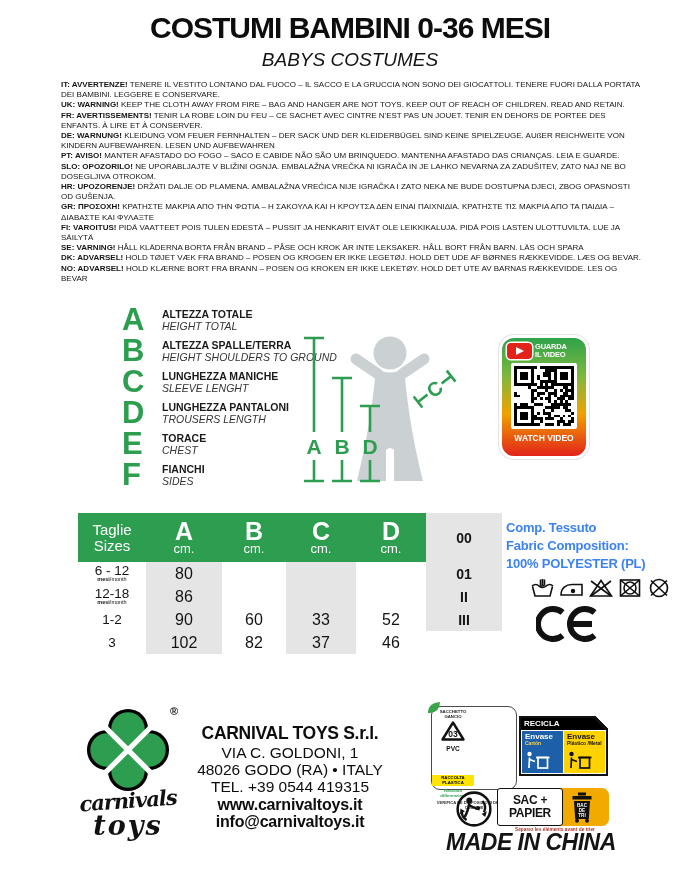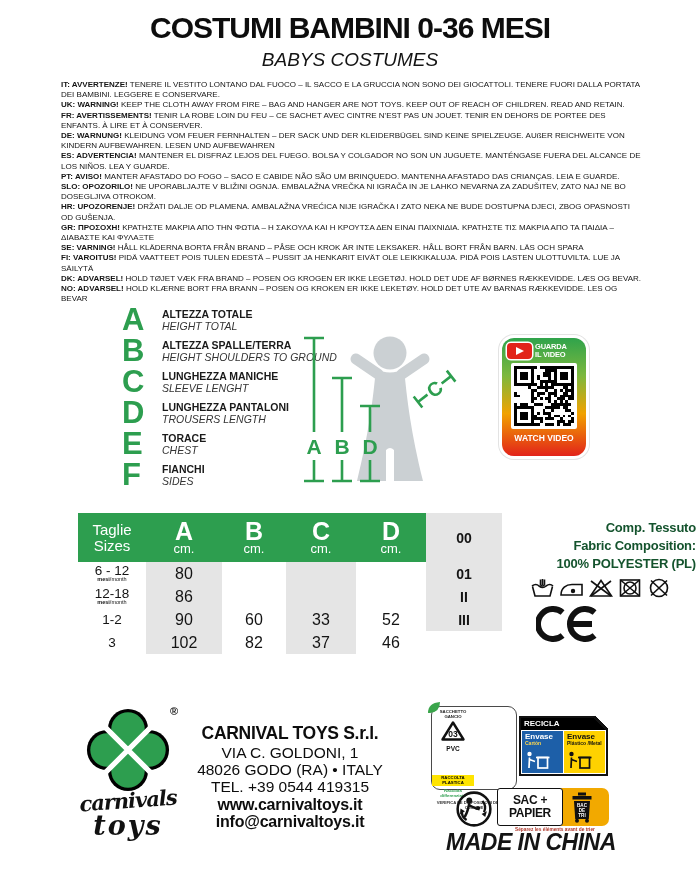--- a/index.html
+++ b/index.html
@@ -49,21 +49,21 @@
 .th .L1{font-size:25px;font-weight:bold;line-height:22px;}
 .th .L2{font-size:13px;}
 .td{display:flex;align-items:center;justify-content:center;font-size:16px;color:#141414;}
 .td.gray{background:#e5e5e5;}
 .td.size{font-weight:bold;font-size:14px;}
 .age-wrap{text-align:center;font-size:13.5px;line-height:12px;}
 .agesub{font-size:5.5px;line-height:5.5px;}
 .agesub b{font-weight:bold;}
 
 
-.fabric{position:absolute;left:506px;top:519px;width:190px;text-align:right;color:#14532d;}
+.fabric{position:absolute;left:506px;top:519px;width:190px;text-align:left;color:#3b82f6;}
 .fabric .fl{font-size:13px;font-weight:bold;line-height:18px;letter-spacing:-0.2px;}
 .care-row{margin-top:3px;display:flex;justify-content:center;gap:1px;}
 .care-row svg{stroke:#111;fill:none;stroke-width:1.6;}
 .ce{position:absolute;left:536px;top:604px;}
 
 
 .logo{position:absolute;left:80px;top:708px;}
 .reg{position:absolute;left:170px;top:705px;font-size:11px;font-weight:bold;color:#111;}
 .logo-script{position:absolute;left:68px;top:788px;width:120px;text-align:center;font-family:"DejaVu Serif",serif;font-style:italic;font-weight:bold;font-size:21px;transform:rotate(-4deg);letter-spacing:-1px;}
 .logo-toys{position:absolute;left:68px;top:810px;width:120px;text-align:center;font-family:"DejaVu Serif",serif;font-style:italic;font-weight:bold;font-size:27px;letter-spacing:2px;}
@@ -113,27 +113,26 @@
 <div class="page">
 
   <div class="title">COSTUMI BAMBINI 0-36 MESI</div>
   <div class="subtitle">BABYS COSTUMES</div>
 
   <div class="warnings">
     <div><b>IT: AVVERTENZE!</b> <span>TENERE IL VESTITO LONTANO DAL FUOCO – IL SACCO E LA GRUCCIA NON SONO DEI GIOCATTOLI. TENERE FUORI DALLA PORTATA DEI BAMBINI. LEGGERE E CONSERVARE.</span></div>
     <div><b>UK: WARNING!</b> <span>KEEP THE CLOTH AWAY FROM FIRE – BAG AND HANGER ARE NOT TOYS. KEEP OUT OF REACH OF CHILDREN. READ AND RETAIN.</span></div>
     <div><b>FR: AVERTISSEMENTS!</b> <span>TENIR LA ROBE LOIN DU FEU – CE SACHET AVEC CINTRE N'EST PAS UN JOUET. TENIR EN DEHORS DE PORTEE DES ENFANTS. À LIRE ET À CONSERVER.</span></div>
     <div><b>DE: WARNUNG!</b> <span>KLEIDUNG VOM FEUER FERNHALTEN – DER SACK UND DER KLEIDERBÜGEL SIND KEINE SPIELZEUGE. AUßER REICHWEITE VON KINDERN AUFBEWAHREN. LESEN UND AUFBEWAHREN</span></div>
-    <div><b>ES: ADVERTENCIA!</b> <span>MANTENER EL DISFRAZ LEJOS DEL FUEGO. BOLSA Y COLGADOR NO SON UN JUGUETE. MANTÉNGASE FUERA DEL ALCANCE DE LOS NIÑOS. LEA Y GUARDE.</span></div>
     <div><b>PT: AVISO!</b> <span>MANTER AFASTADO DO FOGO – SACO E CABIDE NÃO SÃO UM BRINQUEDO. MANTENHA AFASTADO DAS CRIANÇAS. LEIA E GUARDE.</span></div>
     <div><b>SLO: OPOZORILO!</b> <span>NE UPORABLJAJTE V BLIŽINI OGNJA. EMBALAŽNA VREČKA NI IGRAČA IN JE LAHKO NEVARNA ZA ZADUŠITEV, ZATO NAJ NE BO DOSEGLJIVA OTROKOM.</span></div>
     <div><b>HR: UPOZORENJE!</b> <span>DRŽATI DALJE OD PLAMENA. AMBALAŽNA VREĆICA NIJE IGRAČKA I ZATO NEKA NE BUDE DOSTUPNA DJECI, ZBOG OPASNOSTI OD GUŠENJA.</span></div>
     <div><b>GR: ΠΡΟΣΟΧΗ!</b> <span>ΚΡΑΤΗΣΤΕ ΜΑΚΡΙΑ ΑΠΟ ΤΗΝ ΦΩΤΙΑ – Η ΣΑΚΟΥΛΑ ΚΑΙ Η ΚΡΟΥΤΣΑ ΔΕΝ ΕΙΝΑΙ ΠΑΙΧΝΙΔΙΑ. ΚΡΑΤΗΣΤΕ ΤΙΣ ΜΑΚΡΙΑ ΑΠΟ ΤΑ ΠΑΙΔΙΑ – ΔΙΑΒΑΣΤΕ ΚΑΙ ΦΥΛΑΞΤΕ</span></div>
+    <div><b>FI: VAROITUS!</b> <span>PIDÄ VAATTEET POIS TULEN EDESTÄ – PUSSIT JA HENKARIT EIVÄT OLE LEIKKIKALUJA. PIDÄ POIS LASTEN ULOTTUVILTA. LUE JA SÄILYTÄ</span></div>
     <div><b>SE: VARNING!</b> <span>HÅLL KLÄDERNA BORTA FRÅN BRAND – PÅSE OCH KROK ÄR INTE LEKSAKER. HÅLL BORT FRÅN BARN. LÄS OCH SPARA</span></div>
-    <div><b>FI: VAROITUS!</b> <span>PIDÄ VAATTEET POIS TULEN EDESTÄ – PUSSIT JA HENKARIT EIVÄT OLE LEIKKIKALUJA. PIDÄ POIS LASTEN ULOTTUVILTA. LUE JA SÄILYTÄ</span></div>
     <div><b>DK: ADVARSEL!</b> <span>HOLD TØJET VÆK FRA BRAND – POSEN OG KROGEN ER IKKE LEGETØJ. HOLD DET UDE AF BØRNES RÆKKEVIDDE. LÆS OG BEVAR.</span></div>
     <div><b>NO: ADVARSEL!</b> <span>HOLD KLÆRNE BORT FRA BRANN – POSEN OG KROKEN ER IKKE LEKETØY. HOLD DET UTE AV BARNAS RÆKKEVIDDE. LES OG BEVAR</span></div>
   </div>
 
   <div class="legend">
     <div class="leg-row">
       <div class="leg-letter">A</div>
       <div>
           <div class="leg-it">ALTEZZA TOTALE</div>
           <div class="leg-en">HEIGHT TOTAL</div>

